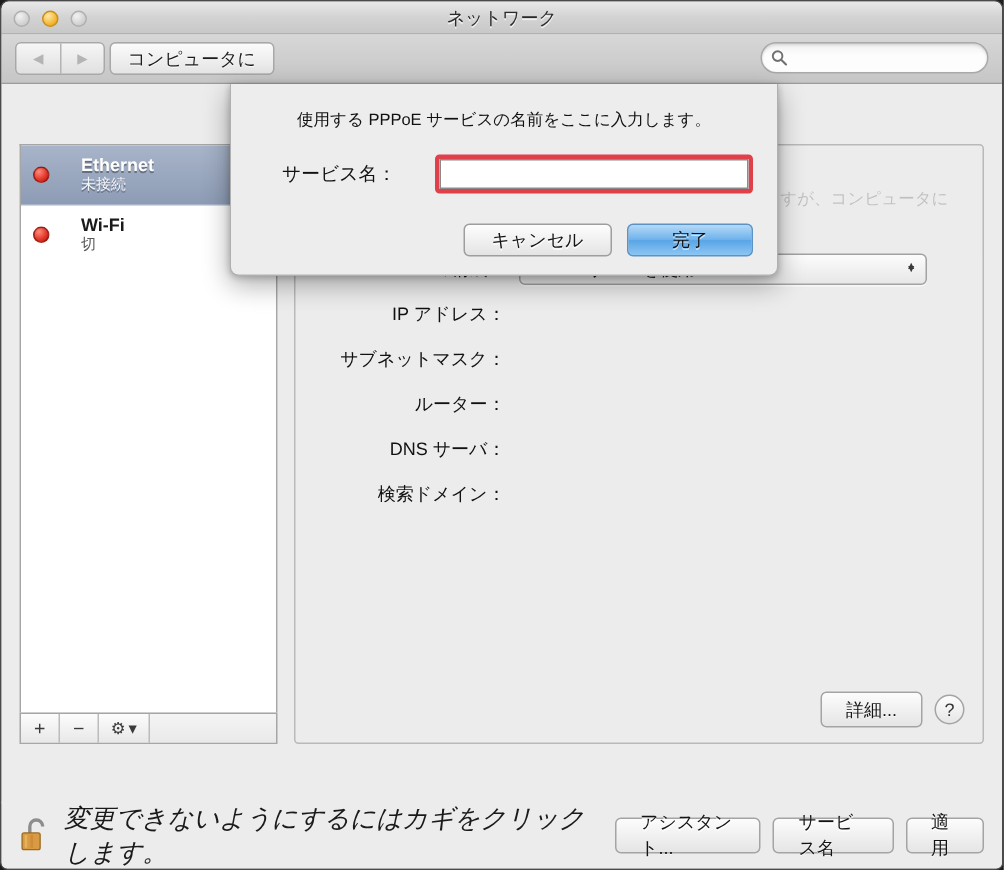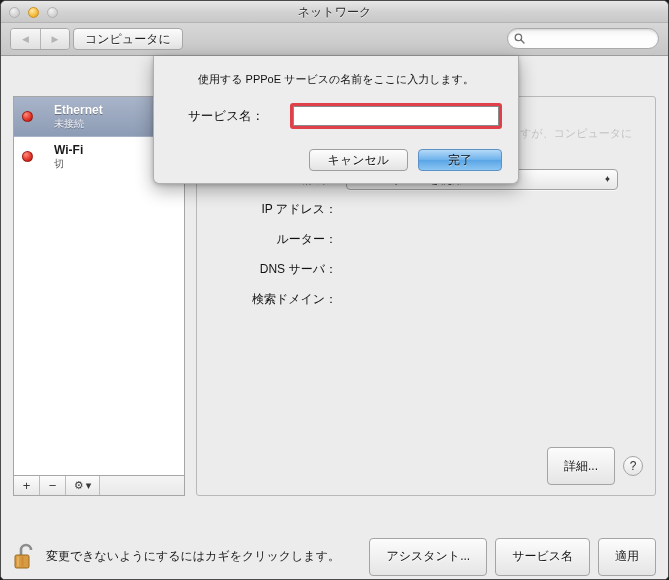--- a/index.html
+++ b/index.html
@@ -233,21 +233,21 @@
     line-height: 0;
   }
   .arrows i { font-style: normal; font-size: 7px; color: #3a3a3a; }
 
   #detailrow {
     position: absolute;
     right: 12px; bottom: 10px;
     display: flex; align-items: center; gap: 8px;
   }
   .pushbtn {
-    height: 38px; padding: 0 16px;
+    height: 24px; padding: 0 16px;
     display: flex; align-items: center; justify-content: center;
     font-size: 12px; color: #141414;
     background: linear-gradient(to bottom, #fcfcfc, #e5e5e5);
     border: 1px solid #a4a4a4;
     border-radius: 4px;
     text-shadow: 0 1px 0 rgba(255,255,255,0.8);
   }
   #helpbtn {
     width: 20px; height: 20px;
     border-radius: 50%;
@@ -260,21 +260,21 @@
   
   #bottombar {
     position: absolute;
     left: 0; right: 0; bottom: 0;
     height: 45px;
     background: #ececec;
     display: flex; align-items: center;
     padding: 0 12px;
     gap: 9px;
   }
-  #locktext { font-size: 12px; color: #1a1a1a; }
+  #locktext { font-size: 17px; color: #1a1a1a; font-style: italic; }
   #bottombuttons { margin-left: auto; display: flex; gap: 8px; }
 
   
   #sheet-overlay {
     position: absolute;
     left: 0; top: 55px;
     width: 669px; height: 525px;
     pointer-events: none;
   }
   #sheet {
@@ -437,20 +437,24 @@
                 <i>▼</i>
               </span>
           </div>
         </div>
 
         <div class="frow">
           <div class="flabel">IP アドレス：</div>
           <div class="fvalue"></div>
         </div>
 
+        <div class="frow">
+          <div class="flabel">サブネットマスク：</div>
+          <div class="fvalue"></div>
+        </div>
 
         <div class="frow">
           <div class="flabel">ルーター：</div>
           <div class="fvalue"></div>
         </div>
 
         <div class="frow">
           <div class="flabel">DNS サーバ：</div>
           <div class="fvalue"></div>
         </div>

